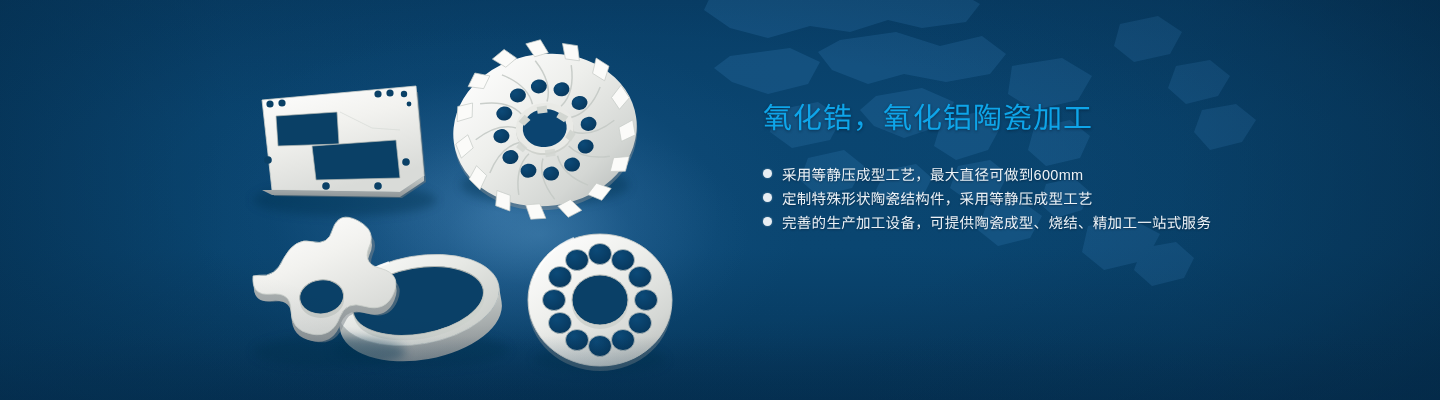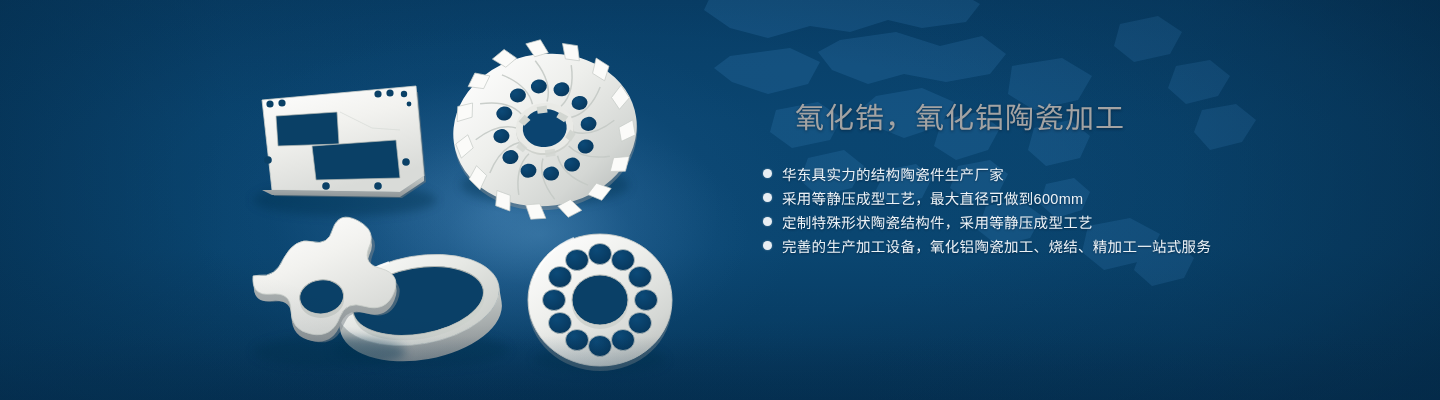--- a/index.html
+++ b/index.html
@@ -100,25 +100,24 @@
   .text-block {
     position: absolute;
     left: 763px;
     top: 104px;
     width: 560px;
   }
   .headline {
     font-size: 29px;
     line-height: 1;
     letter-spacing: 1px;
-    color: #a3a3a3;
+    color: #0ea5e9;
     font-weight: 400;
     white-space: nowrap;
     text-shadow: 0 1px 3px rgba(0,10,25,0.45);
-    margin-left: 32px;
   }
   .bullet-list {
     list-style: none;
     margin: 0;
     padding: 0;
     margin-top: 29px;
   }
   .bullet-item {
     display: flex;
     align-items: center;
@@ -386,30 +385,26 @@
 
   <div class="bg-vignette"></div>
   <div class="bg-bottomband"></div>
 
   <div class="text-block">
     <div class="headline">氧化锆，氧化铝陶瓷加工</div>
 
     <ul class="bullet-list">
       <li class="bullet-item">
         <span class="bullet-dot"></span>
-        <span class="bullet-text">华东具实力的结构陶瓷件生产厂家</span>
-      </li>
-      <li class="bullet-item">
-        <span class="bullet-dot"></span>
         <span class="bullet-text">采用等静压成型工艺，最大直径可做到600mm</span>
       </li>
       <li class="bullet-item">
         <span class="bullet-dot"></span>
         <span class="bullet-text">定制特殊形状陶瓷结构件，采用等静压成型工艺</span>
       </li>
       <li class="bullet-item">
         <span class="bullet-dot"></span>
-        <span class="bullet-text">完善的生产加工设备，氧化铝陶瓷加工、烧结、精加工一站式服务</span>
+        <span class="bullet-text">完善的生产加工设备，可提供陶瓷成型、烧结、精加工一站式服务</span>
       </li>
     </ul>
   </div>
 
 </div>
 
 </body></html>

